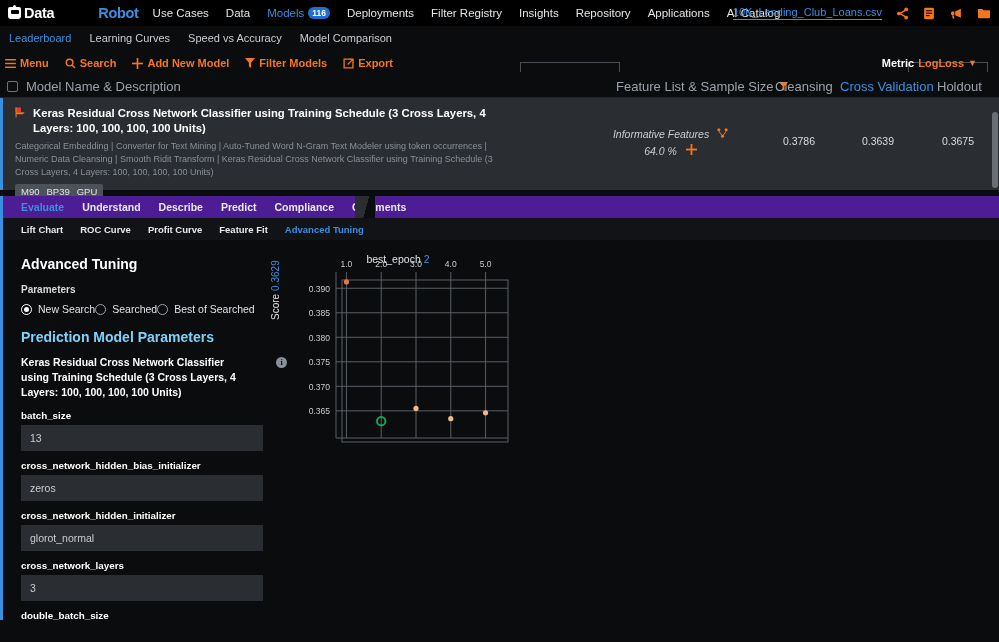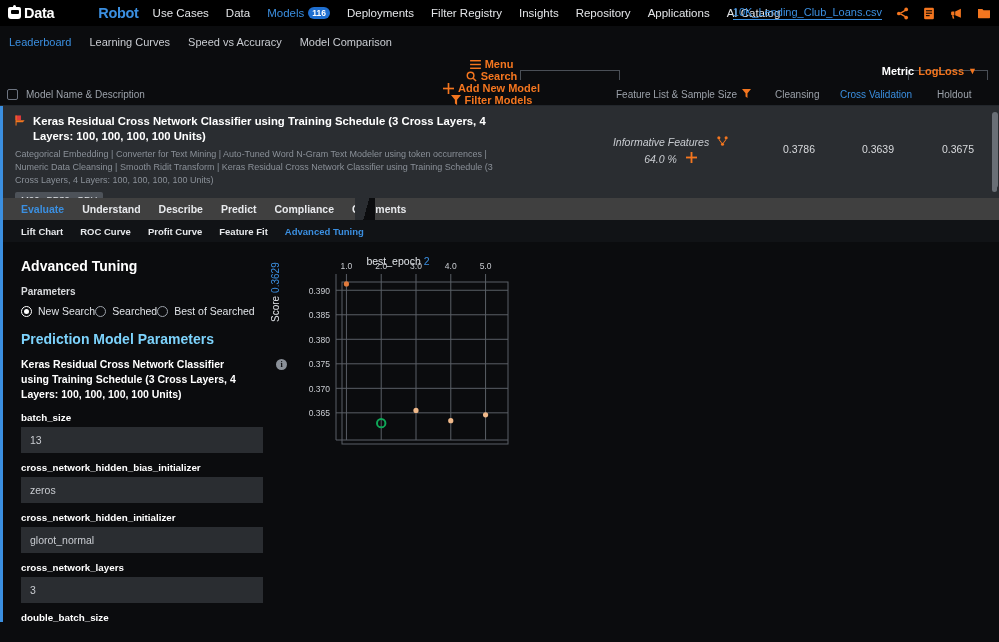--- a/index.html
+++ b/index.html
@@ -90,39 +90,38 @@
     cursor: pointer;
   }
   .ticon:last-child { margin-right: 2px; }
 
   
   .subnav {
     height: 24px;
     background: #0b0c0e;
     display: flex;
     align-items: center;
-    padding: 16px 9px;
+    padding: 8px 9px;
     font-size: 11px;
   }
   .subnav a {
     color: #c9ccd1; text-decoration: none; margin-right: 18px;
   }
   .subnav a.active { color: #3b8fe0; }
 
   
   .toolbar {
     height: 26px;
     display: flex;
     align-items: center;
     padding: 0 5px;
     font-size: 11px;
     color: #f4761f;
     font-weight: bold;
     position: relative;
-    flex-direction: column;
   }
   .tbitem {
     display: flex; align-items: center;
     margin-right: 16px;
     cursor: pointer;
     white-space: nowrap;
   }
   .tbitem .ic { margin-right: 4px; display: inline-flex; align-items: center; }
   .metric-box {
     position: absolute;
@@ -144,21 +143,21 @@
     border-left: 1px solid #4a4f56;
     border-right: 1px solid #4a4f56;
     border-bottom: none;
   }
 
   
   .thead {
     height: 22px;
     display: flex;
     align-items: center;
-    font-size: 10px;
+    font-size: 13px;
     color: #9ba1a9;
     border-bottom: 1px solid #22262b;
     padding-left: 7px;
     position: relative;
   }
   .chk {
     width: 11px; height: 11px;
     border: 1px solid #6d7480;
     border-radius: 2px;
     margin-right: 8px;
@@ -236,28 +235,29 @@
     position: absolute;
     right: 2px; top: 48px;
     width: 5px; height: 38px;
     background: #6a6f76;
     border-radius: 3px;
   }
 
   
   .tabbar {
     height: 22px;
-    background: #404040;
+    background: #4c1d95;
     display: flex;
     align-items: center;
     padding-left: 18px;
     font-size: 10.5px;
     font-weight: bold;
     position: relative;
     border-left: 3px solid #3b8fe0;
+    margin-top: 6px;
   }
   .tabbar::after {
     content: "";
     position: absolute;
     left: 352px; top: 0; bottom: 0;
     width: 20px;
     background: linear-gradient(105deg, #2a2d31 55%, #0b0c0e 55%);
   }
   .tabbar .tab {
     margin-right: 18px; color: #e7e9ec; cursor: pointer; white-space: nowrap;

